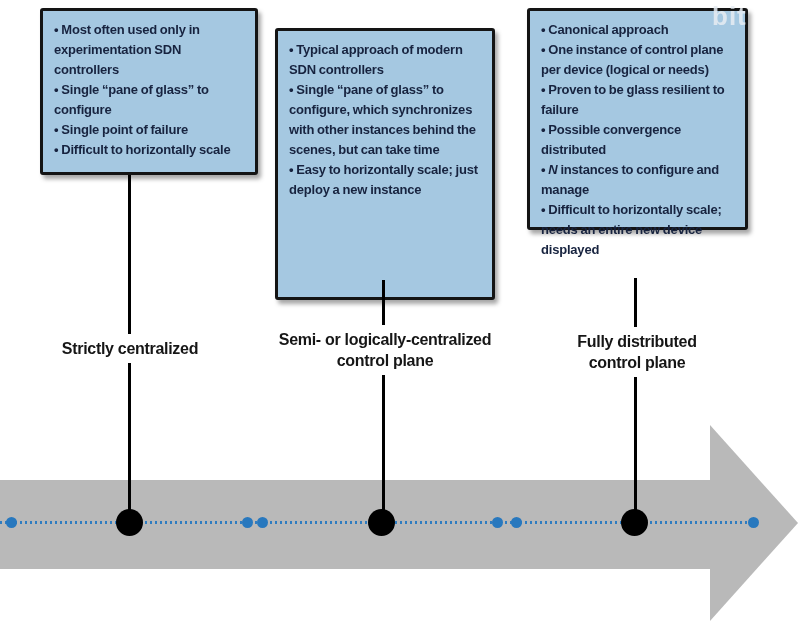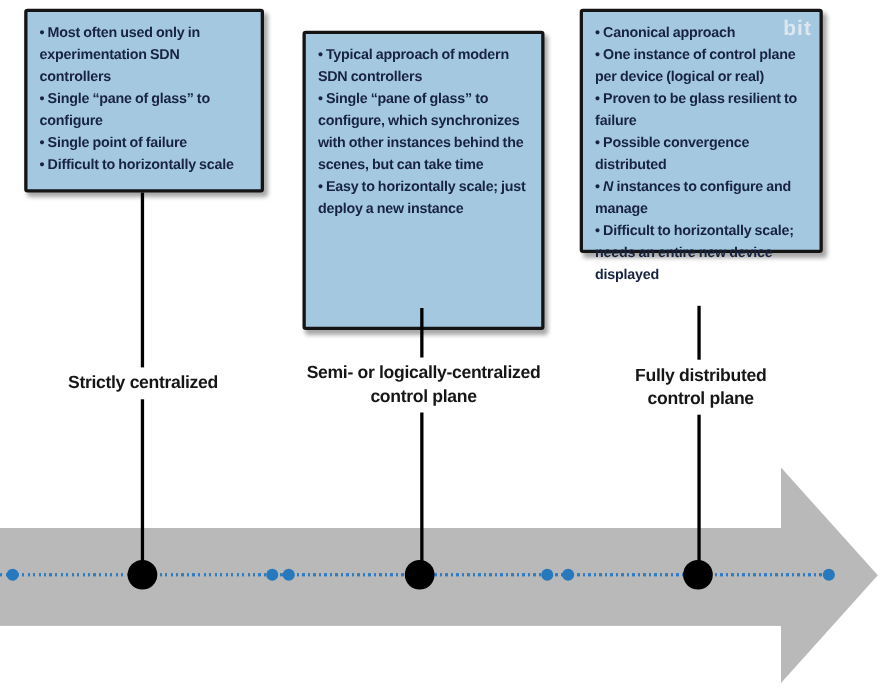--- a/index.html
+++ b/index.html
@@ -8,21 +8,21 @@
     font-family:"Liberation Sans", sans-serif; overflow:hidden;
   }
   .infobox {
     position:absolute; box-sizing:border-box;
     background:#a5c8e1; border:3px solid #141414; border-radius:3px;
     box-shadow:3px 4px 4px rgba(0,0,0,0.35);
     padding:9px 8px 8px 11px;
     color:#17233f; font-weight:bold; font-size:13px;
     line-height:20px; letter-spacing:-0.2px; word-spacing:-0.5px;
   }
-  .box1 { left:22px;  top:8px; width:218px; height:167px; }
+  .box1 { left:40px;  top:8px; width:218px; height:167px; }
   .box2 { left:275px; top:8px; width:220px; height:272px;margin-top:20px; }
   .box3 { left:527px; top:8px; width:221px; height:222px; }
   .bullet { margin:0; }
   .italic { font-style:italic; }
 
   .connector { position:absolute; width:3px; background:#000000; z-index:1; }
   .conn1 { left:128px; top:175px; height:348px; }
   .conn2 { left:382px; top:280px; height:243px; }
   .conn3 { left:634px; top:278px; height:245px; }
 
@@ -46,23 +46,22 @@
     background-image:repeating-linear-gradient(to right, #2f7cc0 0, #2f7cc0 2px, transparent 2px, transparent 5px);
   }
   .dot { position:absolute; top:517px; width:11px; height:11px; border-radius:50%; background:#2878be; z-index:2; }
   .d1 { left:6px; }  .d2 { left:242px; } .d3 { left:257px; }
   .d4 { left:492px; } .d5 { left:511px; } .d6 { left:748px; }
   .node { position:absolute; top:509px; width:27px; height:27px; border-radius:50%; background:#000000; z-index:3; }
   .n1 { left:116px; } .n2 { left:368px; } .n3 { left:621px; }
 
   .watermark {
     position:absolute; left:712px; top:1px; z-index:5;
-    font-size:19px; font-weight:bold; letter-spacing:1px;
+    font-size:26px; font-weight:bold; letter-spacing:1px;
     color:rgba(230,236,242,0.85);
-    margin-top:15px;
   }
 </style>
 </head>
 <body>
 
 <div class="canvas">
 
   <div class="watermark">bit</div>
 
   <div class="infobox box1">
@@ -73,21 +72,21 @@
   </div>
 
   <div class="infobox box2">
     <div class="bullet">• Typical approach of modern SDN controllers</div>
     <div class="bullet">• Single “pane of glass” to configure, which synchronizes with other instances behind the scenes, but can take time</div>
     <div class="bullet">• Easy to horizontally scale; just deploy a new instance</div>
   </div>
 
   <div class="infobox box3">
     <div class="bullet">• Canonical approach</div>
-    <div class="bullet">• One instance of control plane per device (logical or real)</div>
+    <div class="bullet">• One instance of control plane per device (logical or needs)</div>
     <div class="bullet">• Proven to be glass resilient to failure</div>
     <div class="bullet">• Possible convergence distributed</div>
     <div class="bullet"><span>• </span><span class="italic">N</span><span> instances to configure and manage</span></div>
     <div class="bullet">• Difficult to horizontally scale; needs an entire new device displayed</div>
   </div>
 
   <div class="connector conn1"></div>
   <div class="connector conn2"></div>
   <div class="connector conn3"></div>
 

